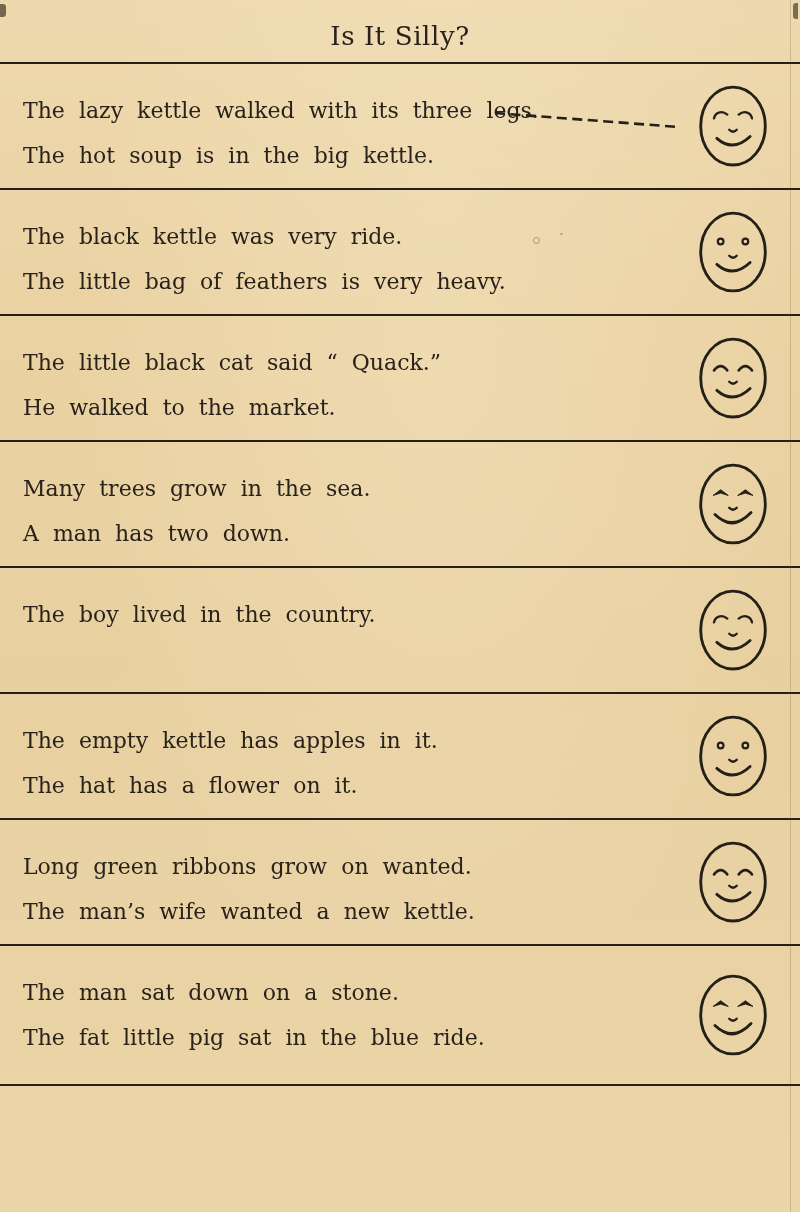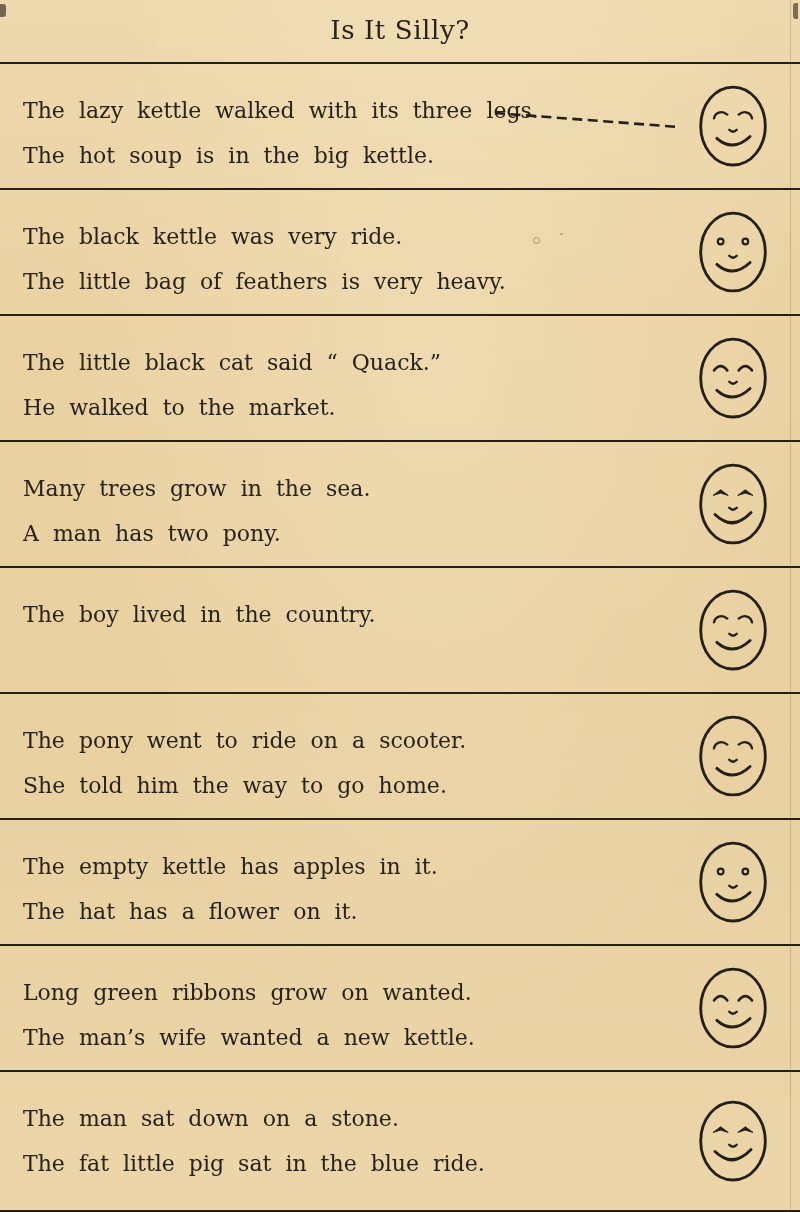--- a/index.html
+++ b/index.html
@@ -12,21 +12,21 @@
       linear-gradient(180deg, #eed9ae 0%, #ead2a3 25%, #e8d0a0 55%, #e9d2a4 80%, #ecd6a9 100%);
     font-family:"DejaVu Serif","Liberation Serif",serif;
     color:#28221a;
     overflow:hidden;
   }
   .title-block {
     height:64px;
     box-sizing:border-box;
     border-bottom:2.5px solid #241f17;
     text-align:center;
-    padding-top:15px;
+    padding-top:21px;
   }
   .title { font-size:26px; letter-spacing:0.6px; }
   .row {
     position:relative;
     height:126px;
     box-sizing:border-box;
     border-bottom:2.5px solid #241f17;
     padding:24px 130px 10px 23px;
   }
   .row:last-child { height:140px; }
@@ -100,49 +100,35 @@
     <ellipse cx="40" cy="46" rx="34" ry="41" fill="none" stroke="#241f17" stroke-width="3"></ellipse>
     <path d="M 20 38 Q 27 29, 34 38" fill="none" stroke="#241f17" stroke-width="2.7" stroke-linecap="round"></path>
     <path d="M 46 38 Q 53 29, 60 38" fill="none" stroke="#241f17" stroke-width="2.7" stroke-linecap="round"></path>
     <path d="M 36 50 Q 40 54, 44 50" fill="none" stroke="#241f17" stroke-width="2.4" stroke-linecap="round"></path>
     <path d="M 23 59 Q 40 74, 58 57" fill="none" stroke="#241f17" stroke-width="3" stroke-linecap="round"></path>
   </svg>
         </span>
   </div>
       <div class="row">
     <div class="sentence s1">Many trees grow in the sea.</div>
-    <div class="sentence s2">A man has two pony.</div>
+    <div class="sentence s2">A man has two down.</div>
 
     <span class="face">
           <svg viewBox="0 0 80 92" xmlns="http://www.w3.org/2000/svg">
     <ellipse cx="40" cy="46" rx="34" ry="41" fill="none" stroke="#241f17" stroke-width="3"></ellipse>
     <path d="M 19 37 L 27 31 L 35 37 L 27 34.5 Z" fill="#241f17" stroke="#241f17" stroke-width="1"></path>
     <path d="M 45 37 L 53 31 L 61 37 L 53 34.5 Z" fill="#241f17" stroke="#241f17" stroke-width="1"></path>
     <path d="M 36 50 Q 40 54, 44 50" fill="none" stroke="#241f17" stroke-width="2.4" stroke-linecap="round"></path>
     <path d="M 21 57 Q 40 75, 59 55" fill="none" stroke="#241f17" stroke-width="3" stroke-linecap="round"></path>
             <path d="M 28 64 Q 40 72, 52 62 Q 40 68, 28 64 Z" fill="#241f17"></path>
   </svg>
         </span>
   </div>
       <div class="row">
     <div class="sentence s1">The boy lived in the country.</div>
-
-    <span class="face">
-          <svg viewBox="0 0 80 92" xmlns="http://www.w3.org/2000/svg">
-    <ellipse cx="40" cy="46" rx="34" ry="41" fill="none" stroke="#241f17" stroke-width="3"></ellipse>
-    <path d="M 20 38 C 21 32, 28 29, 34 34" fill="none" stroke="#241f17" stroke-width="2.5" stroke-linecap="round"></path>
-    <path d="M 60 38 C 59 32, 52 29, 46 34" fill="none" stroke="#241f17" stroke-width="2.5" stroke-linecap="round"></path>
-    <path d="M 36 50 Q 40 54, 44 50" fill="none" stroke="#241f17" stroke-width="2.4" stroke-linecap="round"></path>
-    <path d="M 23 59 Q 40 74, 58 57" fill="none" stroke="#241f17" stroke-width="3" stroke-linecap="round"></path>
-  </svg>
-        </span>
-  </div>
-      <div class="row">
-    <div class="sentence s1">The pony went to ride on a scooter.</div>
-    <div class="sentence s2">She told him the way to go home.</div>
 
     <span class="face">
           <svg viewBox="0 0 80 92" xmlns="http://www.w3.org/2000/svg">
     <ellipse cx="40" cy="46" rx="34" ry="41" fill="none" stroke="#241f17" stroke-width="3"></ellipse>
     <path d="M 20 38 C 21 32, 28 29, 34 34" fill="none" stroke="#241f17" stroke-width="2.5" stroke-linecap="round"></path>
     <path d="M 60 38 C 59 32, 52 29, 46 34" fill="none" stroke="#241f17" stroke-width="2.5" stroke-linecap="round"></path>
     <path d="M 36 50 Q 40 54, 44 50" fill="none" stroke="#241f17" stroke-width="2.4" stroke-linecap="round"></path>
     <path d="M 23 59 Q 40 74, 58 57" fill="none" stroke="#241f17" stroke-width="3" stroke-linecap="round"></path>
   </svg>
         </span>

